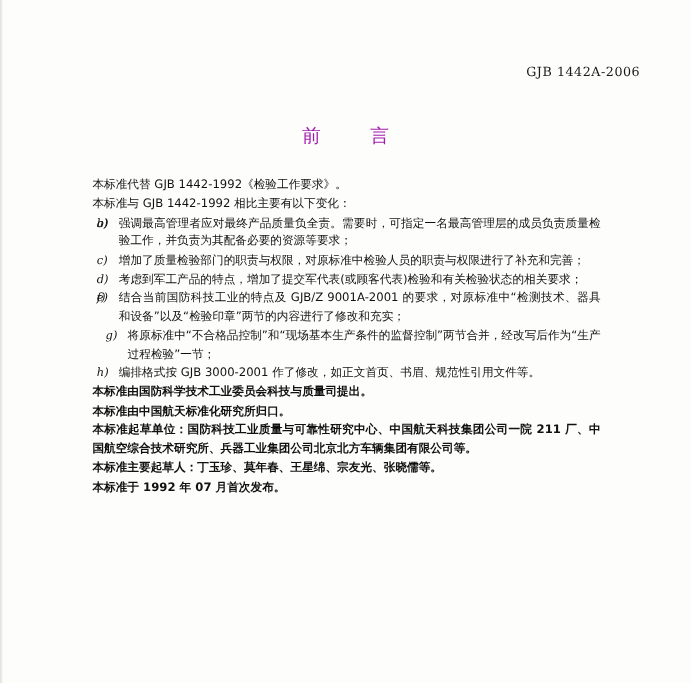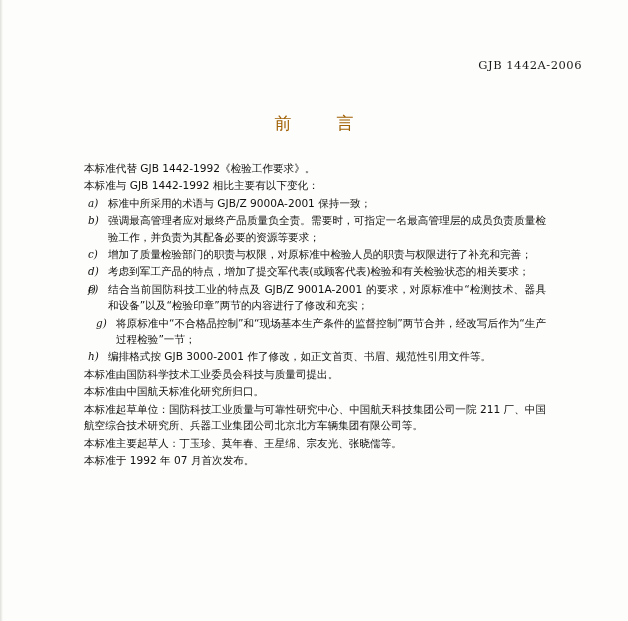--- a/index.html
+++ b/index.html
@@ -33,21 +33,21 @@
   }
   .title {
     position: absolute;
     top: 112px;
     left: 0;
     width: 628px;
     text-align: center;
     font-size: 17px;
     letter-spacing: 14px;
     text-indent: 14px;
-    color: #a16207;
+    color: #a21caf;
     font-family: "DejaVu Sans", "Liberation Sans", sans-serif;
   }
   .body-block {
     position: absolute;
     top: 160px;
     left: 84px;
     width: 462px;
     font-size: 10.6px;
     line-height: 16.4px;
     color: #111;
@@ -77,20 +77,21 @@
     font-size: 10.4px;
   }
   .list-item.indent-g {
     padding-left: 32px;
   }
   .list-item.indent-g .marker {
     left: 12px;
   }
   .tail .para {
     margin: 0 0 1px 0;
+    font-weight: bold;
   }
   .edge {
     position: absolute;
     left: 0;
     top: 0;
     width: 3px;
     height: 621px;
     background: linear-gradient(to right, #d8d7d2, #fdfdfb);
     opacity: 0.8;
   }
@@ -108,21 +109,20 @@
 
   <div class="body-block">
 
     <p class="para">本标准代替 GJB 1442-1992《检验工作要求》。</p>
     <p class="para">本标准与 GJB 1442-1992 相比主要有以下变化：</p>
 
     <div class="list">
 
       <div class="list-item">
         <span class="marker">a)</span>
-        <span>标准中所采用的术语与 GJB/Z 9000A-2001 保持一致；</span>
       </div>
 
       <div class="list-item">
         <span class="marker">b)</span>
         <span>强调最高管理者应对最终产品质量负全责。需要时，可指定一名最高管理层的成员负责质量检验工作，并负责为其配备必要的资源等要求；</span>
       </div>
 
       <div class="list-item">
         <span class="marker">c)</span>
         <span>增加了质量检验部门的职责与权限，对原标准中检验人员的职责与权限进行了补充和完善；</span>

